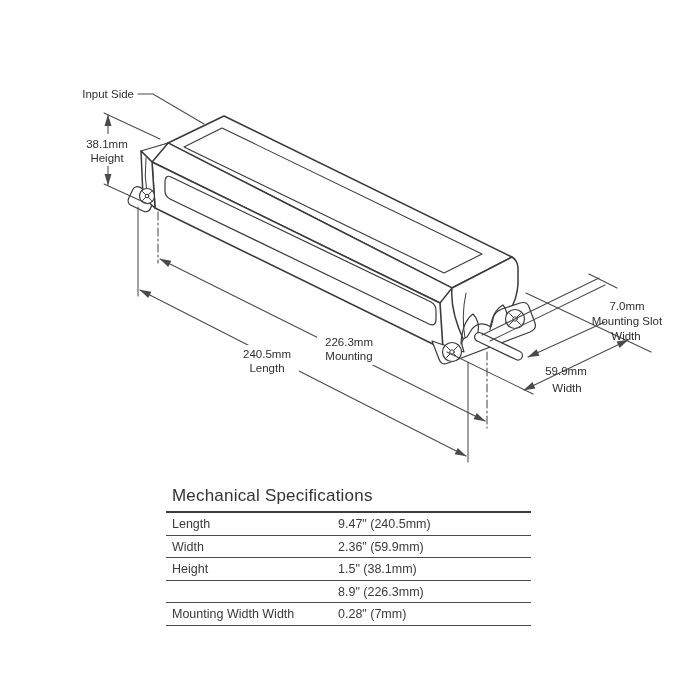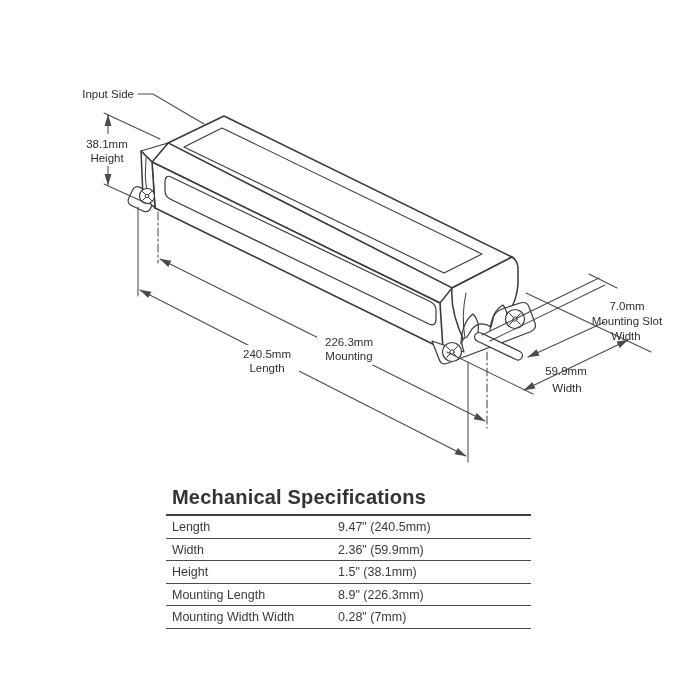--- a/index.html
+++ b/index.html
@@ -11,21 +11,21 @@
     font-family:"Liberation Sans", sans-serif;
     fill:#2f2f2f;
   }
   .dim-label{font-size:11.5px;}
   .drawing-wrap{position:absolute;left:0;top:0;}
   
   .spec-table{
     position:absolute;left:166px;top:484px;width:365px;color:#3a3a3a;
   }
   .spec-title{
-    font-size:20px;font-weight:bold;color:#333333;
+    font-size:17px;font-weight:normal;color:#333333;
     padding:2px 0 5px 6px;border-bottom:2.5px solid #3d3d3d;letter-spacing:0.2px;
   }
   .spec-row{
     position:relative;height:21.5px;border-bottom:1.7px solid #4a4a4a;
     font-size:12.5px;line-height:22px;
   }
   .spec-row .lbl{position:absolute;left:6px;top:0;}
   .spec-row .val{position:absolute;left:172px;top:0;}
 </style>
 </head>
@@ -172,20 +172,19 @@
   </div>
   <div class="spec-row">
     <span class="lbl">Width</span>
     <span class="val">2.36" (59.9mm)</span>
   </div>
   <div class="spec-row">
     <span class="lbl">Height</span>
     <span class="val">1.5" (38.1mm)</span>
   </div>
   <div class="spec-row">
-    <span class="lbl">Mounting Length</span>
     <span class="val">8.9" (226.3mm)</span>
   </div>
   <div class="spec-row">
     <span class="lbl">Mounting Width Width</span>
     <span class="val">0.28" (7mm)</span>
   </div>
 </div>
 
 </body></html>

